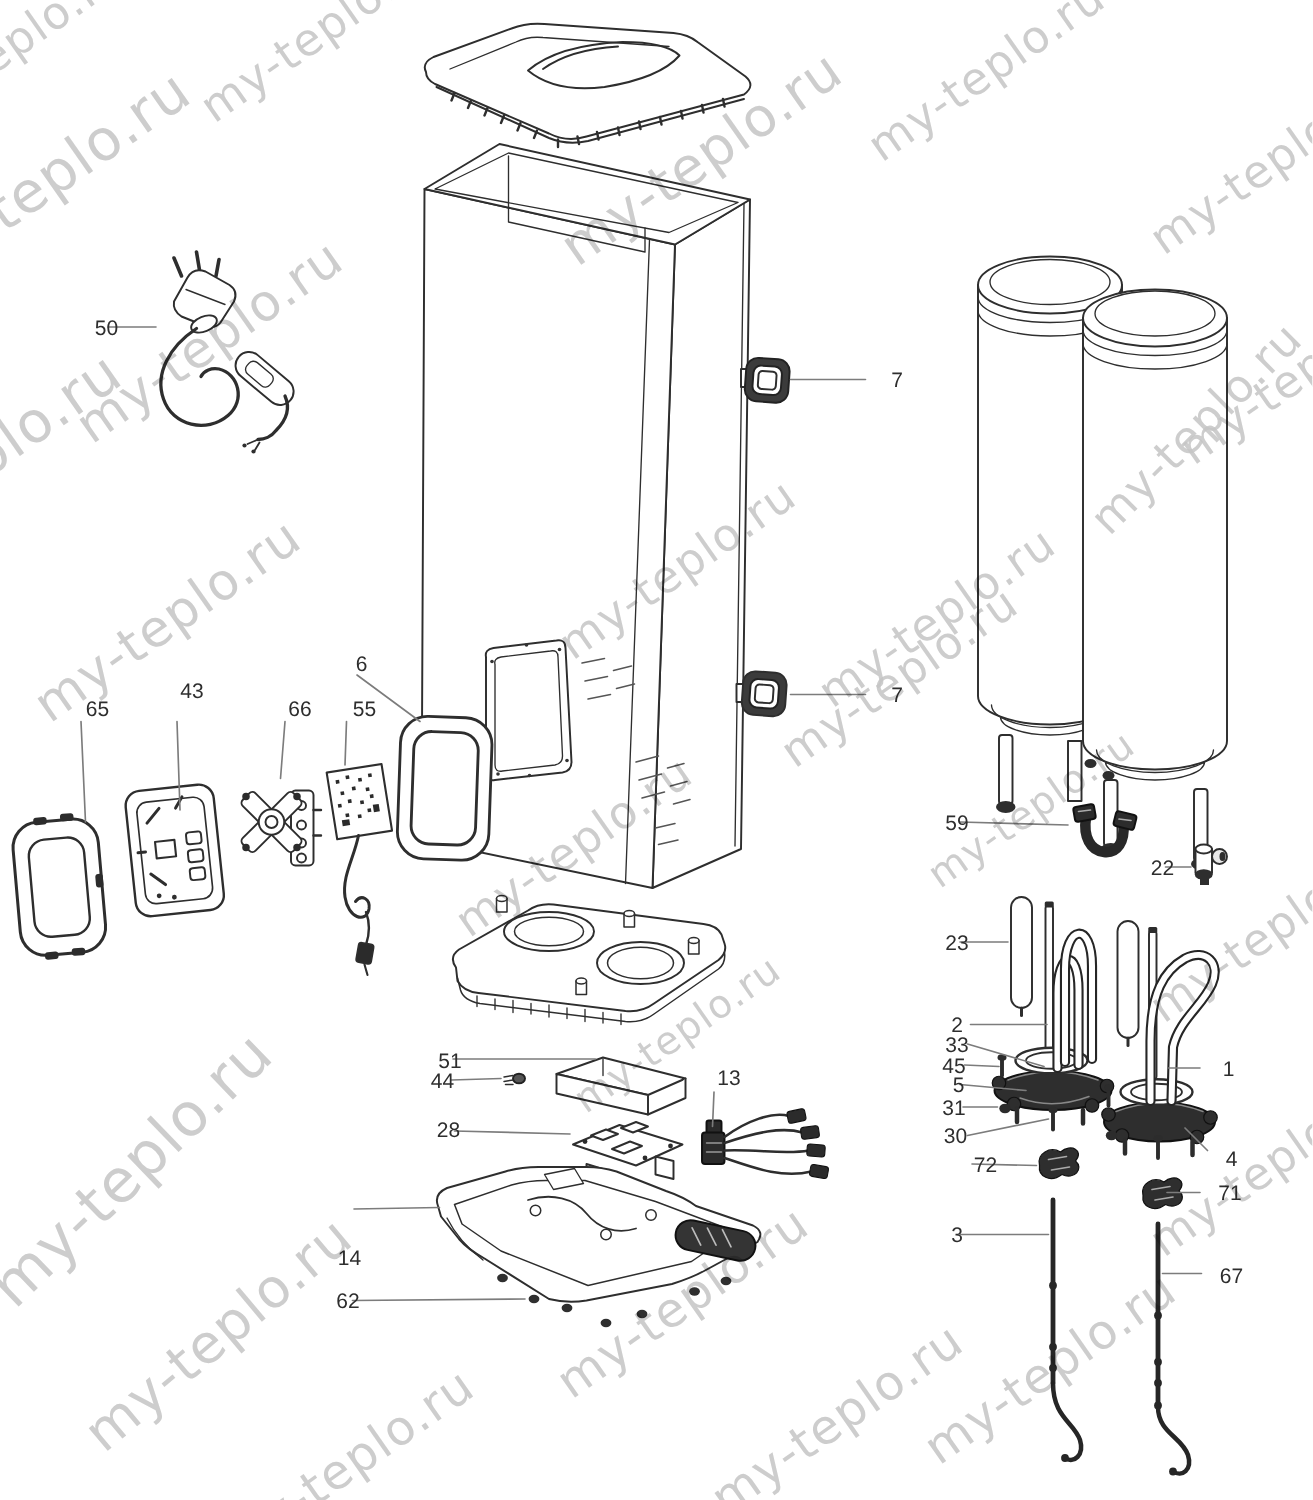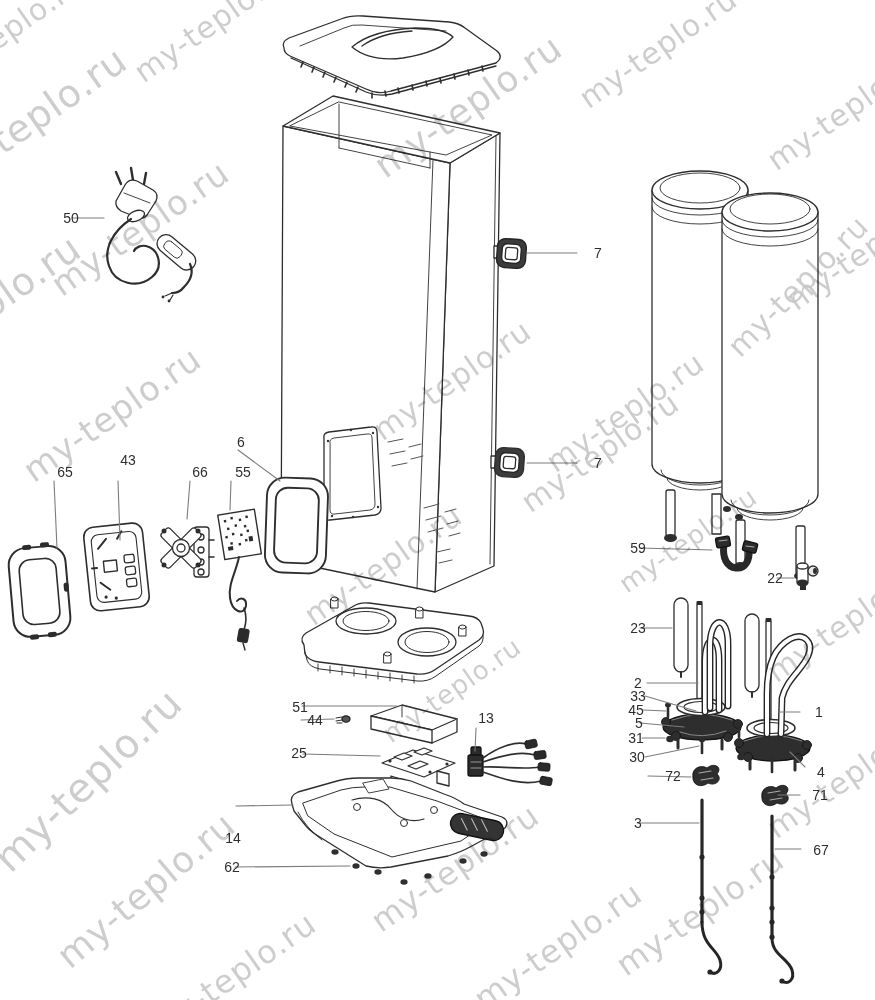--- a/index.html
+++ b/index.html
@@ -423,29 +423,29 @@
   <div class="lbl" style="left:232px;top:472px">55</div>
   <div class="lbl" style="left:627px;top:548px">59</div>
   <div class="lbl" style="left:764px;top:578px">22</div>
   <div class="lbl" style="left:627px;top:628px">23</div>
   <div class="lbl" style="left:627px;top:683px">2</div>
   <div class="lbl" style="left:627px;top:696px">33</div>
   <div class="lbl" style="left:625px;top:710px">45</div>
   <div class="lbl" style="left:628px;top:723px">5</div>
   <div class="lbl" style="left:625px;top:738px">31</div>
   <div class="lbl" style="left:626px;top:757px">30</div>
-  <div class="lbl" style="left:662px;top:776px">72</div>
+  <div class="lbl" style="left:646px;top:776px">72</div>
   <div class="lbl" style="left:808px;top:712px">1</div>
   <div class="lbl" style="left:810px;top:772px">4</div>
   <div class="lbl" style="left:809px;top:795px">71</div>
   <div class="lbl" style="left:627px;top:823px">3</div>
   <div class="lbl" style="left:810px;top:850px">67</div>
   <div class="lbl" style="left:289px;top:707px">51</div>
-  <div class="lbl" style="left:304px;top:720px">44</div>
-  <div class="lbl" style="left:288px;top:753px">25</div>
+  <div class="lbl" style="left:284px;top:720px">44</div>
+  <div class="lbl" style="left:288px;top:753px">28</div>
   <div class="lbl" style="left:475px;top:718px">13</div>
   <div class="lbl" style="left:222px;top:838px">14</div>
   <div class="lbl" style="left:221px;top:867px">62</div>
 </div>
 
 <div id="wm-layer">
   <span class="wm" style="left:5px;top:32px;--s:30px;--r:-35deg">my-teplo.ru</span>
   <span class="wm" style="left:213px;top:22px;--s:30px;--r:-35deg">my-teplo.ru</span>
   <span class="wm" style="left:658px;top:48px;--s:30px;--r:-35deg">my-teplo.ru</span>
   <span class="wm" style="left:28px;top:122px;--s:38px;--r:-35deg">my-teplo.ru</span>

